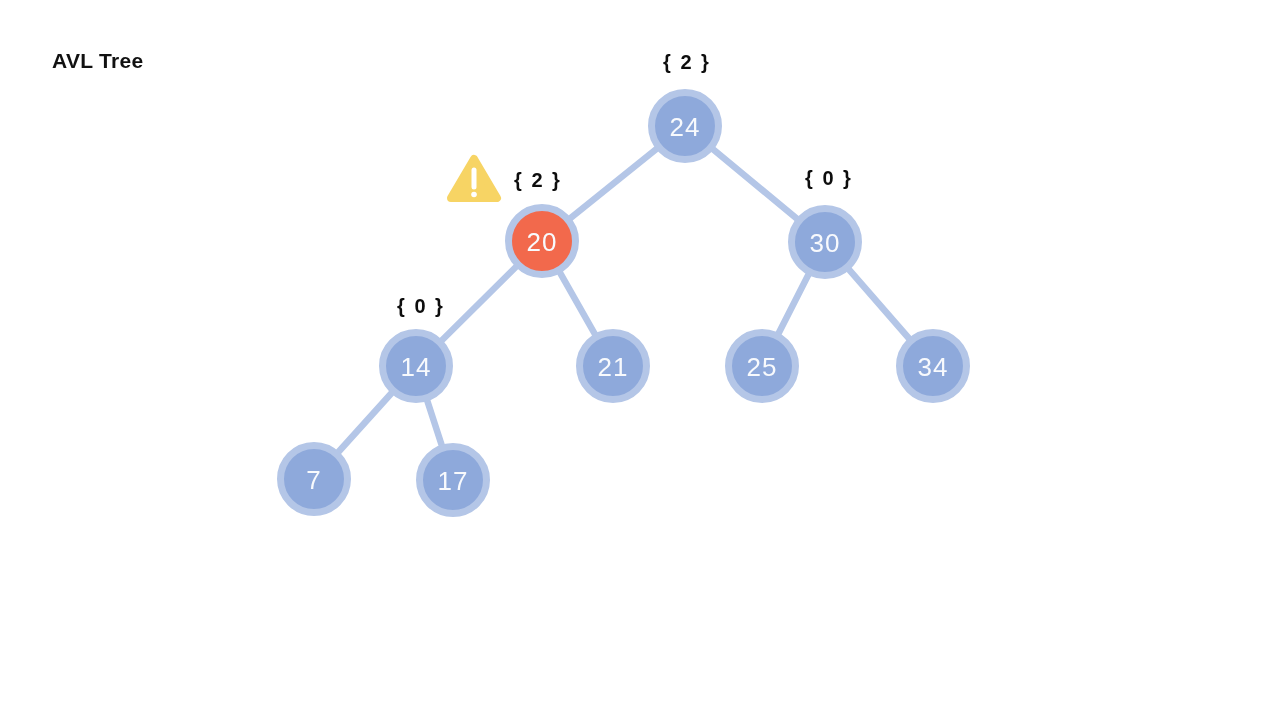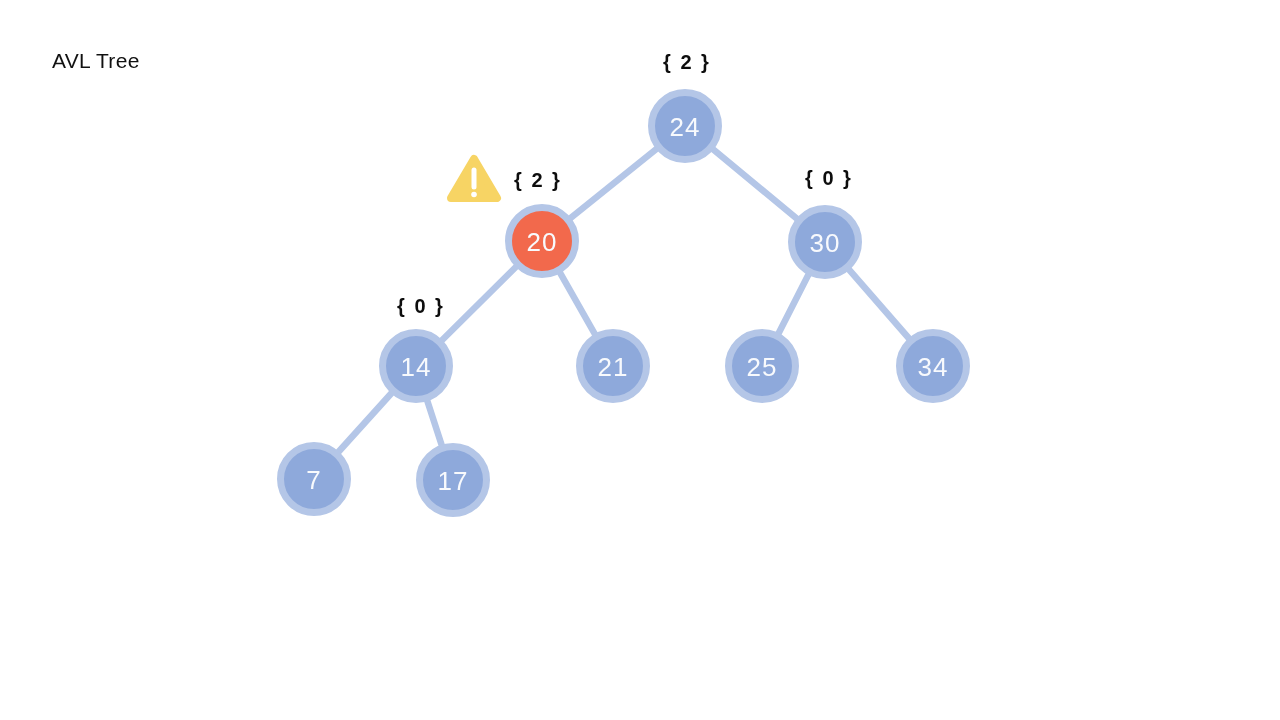--- a/index.html
+++ b/index.html
@@ -15,21 +15,21 @@
     position: relative;
     width: 1280px;
     height: 720px;
     background: #ffffff;
   }
   .page-title {
     position: absolute;
     left: 52px;
     top: 49px;
     font-size: 21px;
-    font-weight: 400;
+    font-weight: 700;
     letter-spacing: 0.3px;
     color: #111111;
     user-select: none;
   }
   svg.tree-canvas {
     position: absolute;
     left: 0;
     top: 0;
     width: 1280px;
     height: 720px;

